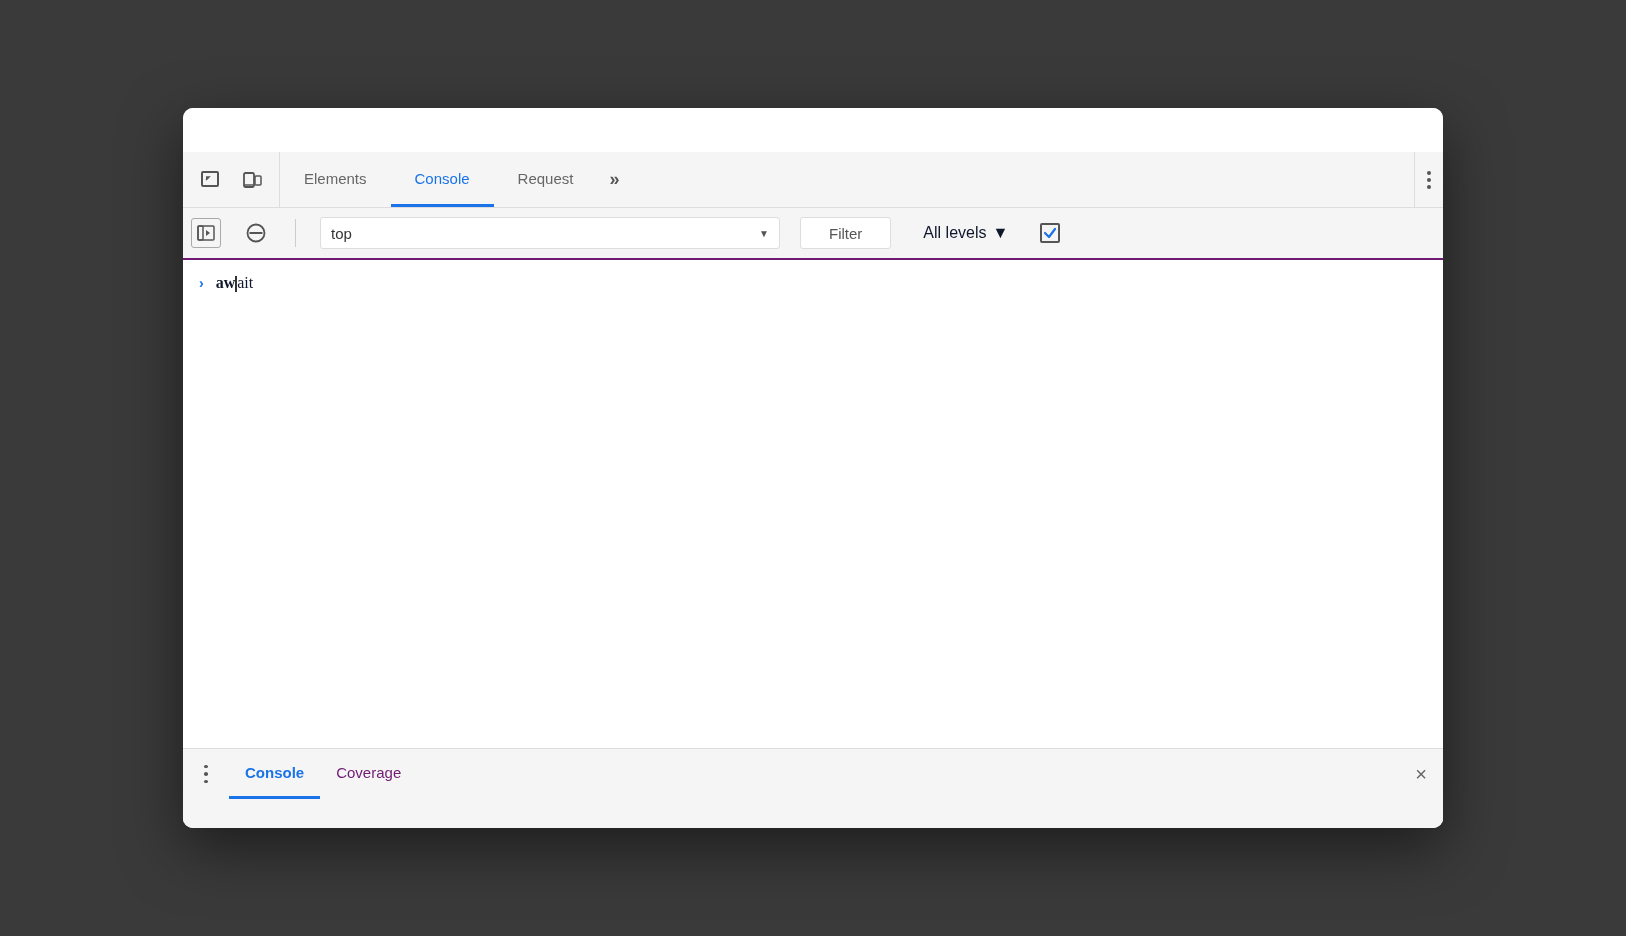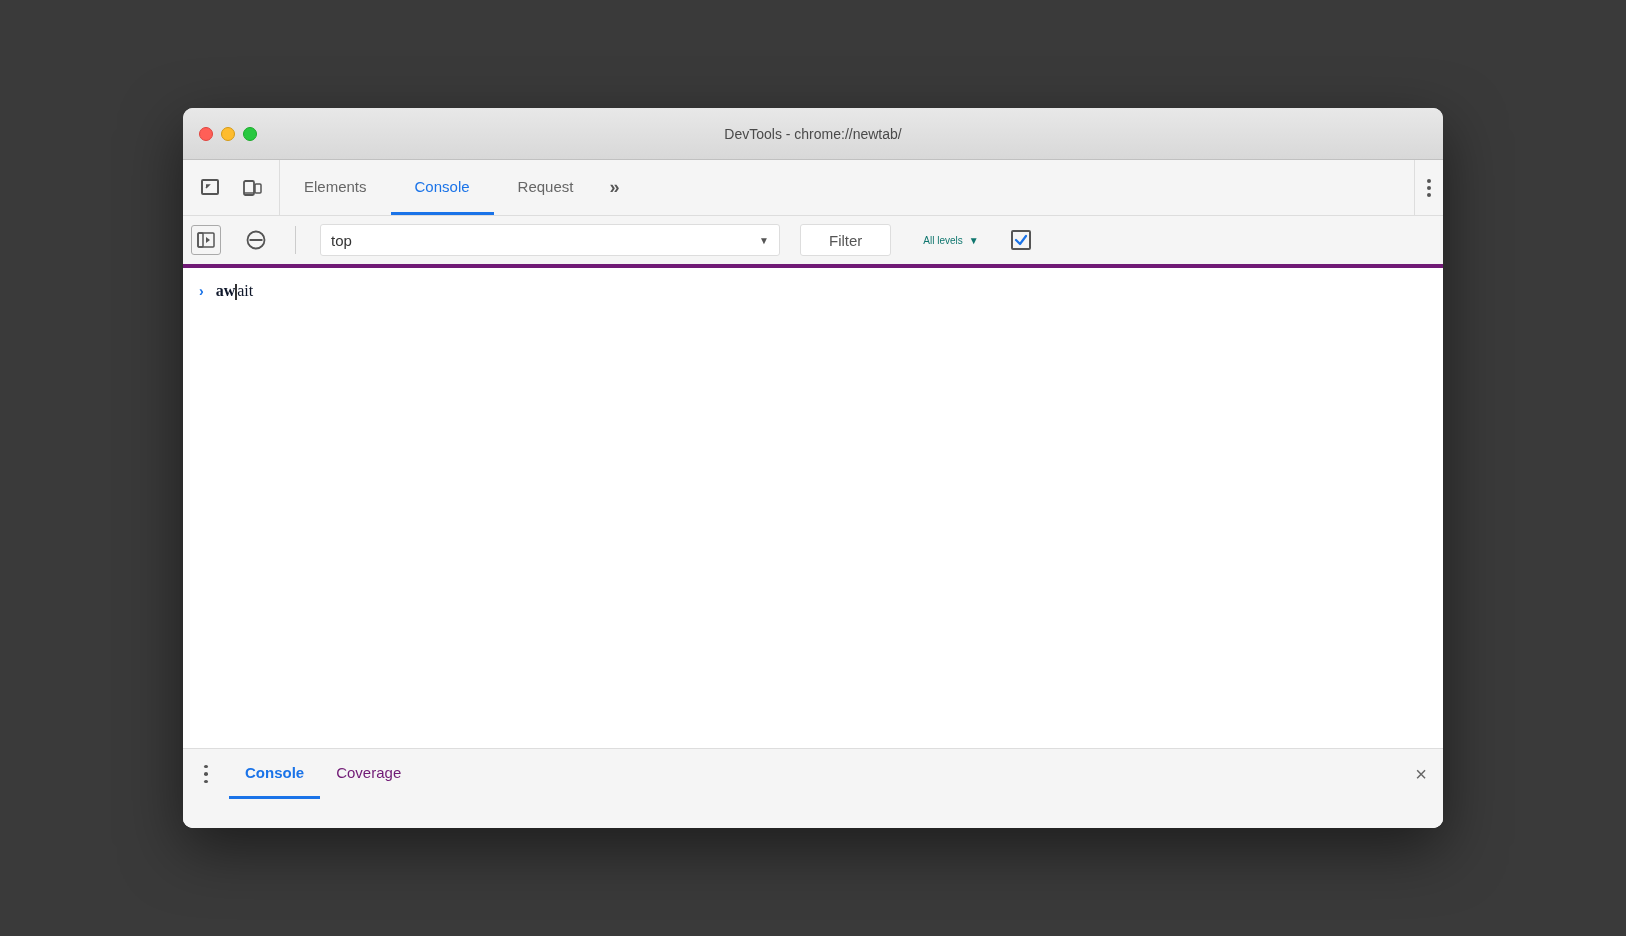--- a/index.html
+++ b/index.html
@@ -74,20 +74,21 @@
     }
 
     
     .top-toolbar {
       height: 56px;
       background: #f5f5f5;
       border-bottom: 1px solid #ddd;
       display: flex;
       align-items: stretch;
       flex-shrink: 0;
+      margin-top: 44px;
     }
 
     .toolbar-icons {
       display: flex;
       align-items: center;
       padding: 0 12px;
       gap: 12px;
       border-right: 1px solid #ddd;
     }
 
@@ -155,21 +156,21 @@
       height: 4px;
       background: #555;
       border-radius: 50%;
       display: block;
     }
 
     
     .console-toolbar {
       height: 52px;
       background: #f5f5f5;
-      border-bottom: 4px solid #701a75;
+      border-bottom: 2px solid #701a75;
       display: flex;
       align-items: center;
       padding: 0 8px;
       gap: 20px;
       flex-shrink: 0;
     }
 
     .console-icon-btn {
       width: 30px;
       height: 30px;
@@ -230,22 +231,22 @@
       color: #555;
       cursor: pointer;
     }
 
     .all-levels-btn {
       display: flex;
       align-items: center;
       gap: 6px;
       height: 32px;
       padding: 0 12px;
-      font-size: 10px;
-      color: #0f766e;
+      font-size: 16px;
+      color: #0f172a;
       cursor: pointer;
     }
 
     .checkbox-icon {
       width: 20px;
       height: 20px;
       border: 2px solid #555;
       border-radius: 2px;
       display: flex;
       align-items: center;
@@ -372,28 +373,20 @@
     .drawer-bottom-line {
       height: 4px;
       background: #f5f5f5;
     }
   </style>
 </head>
 <body>
 
 <div class="window">
 
-  <div class="title-bar">
-    <div class="traffic-lights">
-      <div class="traffic-light close"></div>
-      <div class="traffic-light minimize"></div>
-      <div class="traffic-light maximize"></div>
-    </div>
-    <span class="title-text">DevTools - chrome://newtab/</span>
-  </div>
 
   <div class="devtools-body">
 
     <div class="top-toolbar">
       <div class="toolbar-icons">
 
         <div class="toolbar-icon-btn">
           <svg width="22" height="22" viewBox="0 0 22 22" fill="none">
             <rect x="3" y="3" width="16" height="14" rx="1" stroke="#555" stroke-width="2" fill="none"></rect>
             <path d="M7 8 L10 8 L7 11" stroke="#555" stroke-width="1.5" fill="#555"></path>

